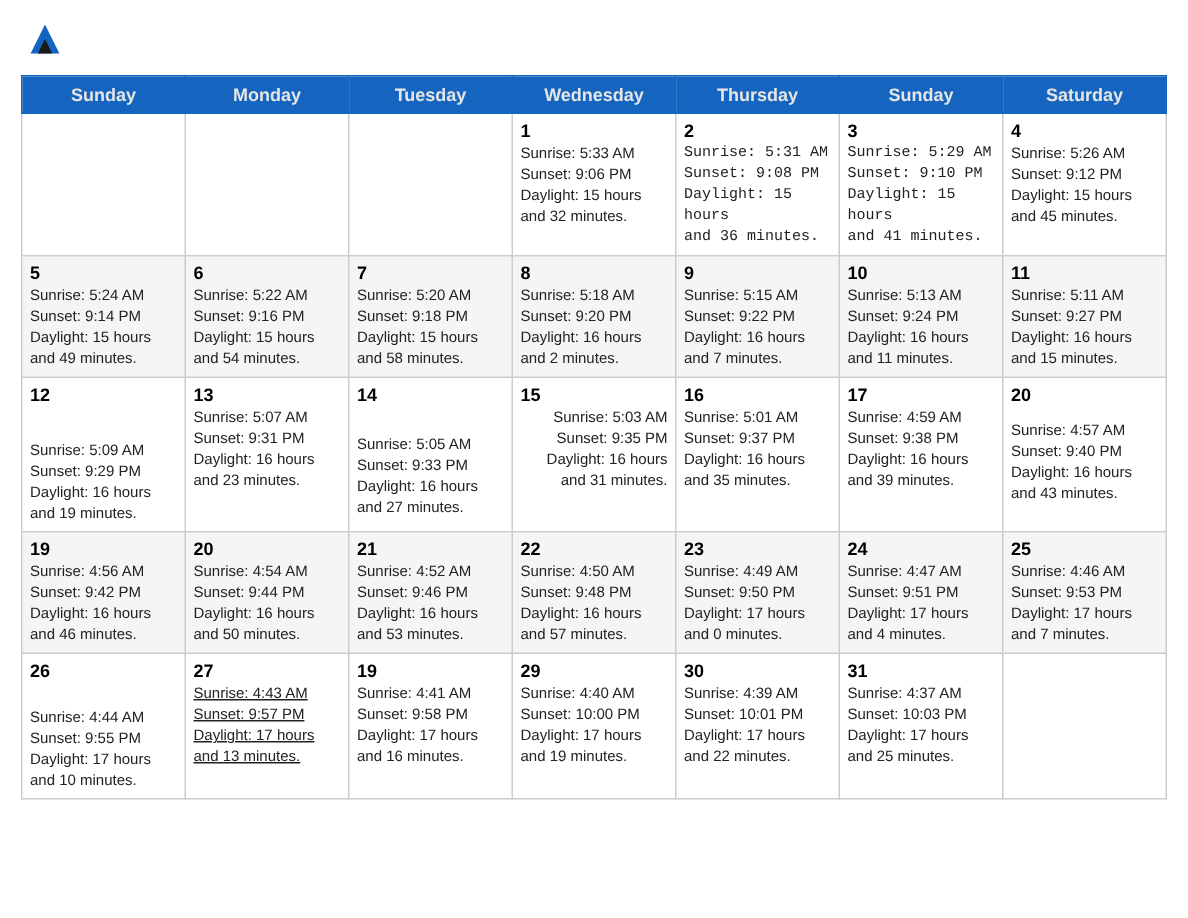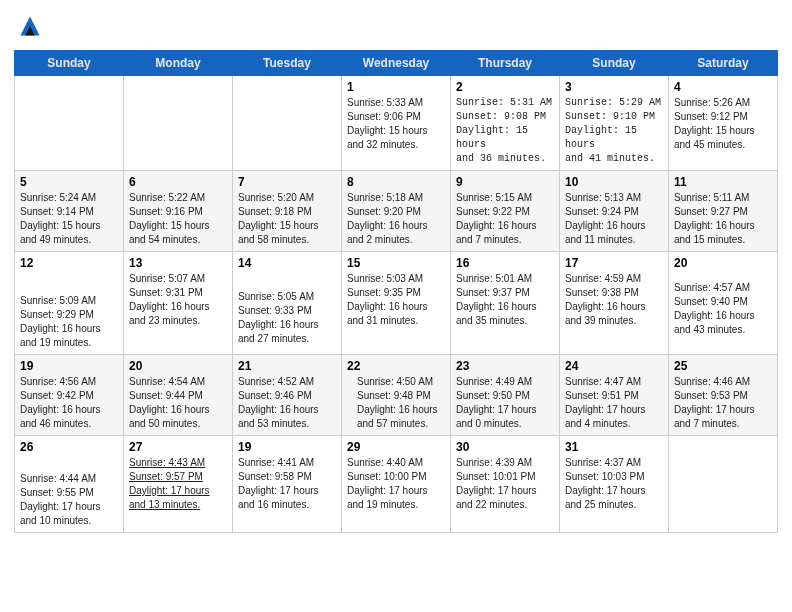--- a/index.html
+++ b/index.html
@@ -224,21 +224,21 @@
           </td>
           <td>
             <span class="day-num">14</span>
             <div class="day-info" style="white-space: pre-line; margin-top: 20px;">Sunrise: 5:05 AM
 Sunset: 9:33 PM
 Daylight: 16 hours
 and 27 minutes.</div>
           </td>
           <td>
             <span class="day-num">15</span>
-            <div class="day-info" style="white-space: pre-line;">Sunrise: 5:03 AM
+            <div class="day-info" style="white-space: pre-line; text-align: right;">Sunrise: 5:03 AM
 Sunset: 9:35 PM
 Daylight: 16 hours
 and 31 minutes.</div>
           </td>
           <td>
             <span class="day-num">16</span>
             <div class="day-info" style="white-space: pre-line;">Sunrise: 5:01 AM
 Sunset: 9:37 PM
 Daylight: 16 hours
 and 35 minutes.</div>
@@ -275,21 +275,21 @@
           </td>
           <td>
             <span class="day-num">21</span>
             <div class="day-info" style="white-space: pre-line;">Sunrise: 4:52 AM
 Sunset: 9:46 PM
 Daylight: 16 hours
 and 53 minutes.</div>
           </td>
           <td>
             <span class="day-num">22</span>
-            <div class="day-info" style="white-space: pre-line; margin-left: 10px;">Sunrise: 4:50 AM
+            <div class="day-info" style="white-space: pre-line;">Sunrise: 4:50 AM
 Sunset: 9:48 PM
 Daylight: 16 hours
 and 57 minutes.</div>
           </td>
           <td>
             <span class="day-num">23</span>
             <div class="day-info" style="white-space: pre-line;">Sunrise: 4:49 AM
 Sunset: 9:50 PM
 Daylight: 17 hours
 and 0 minutes.</div>

